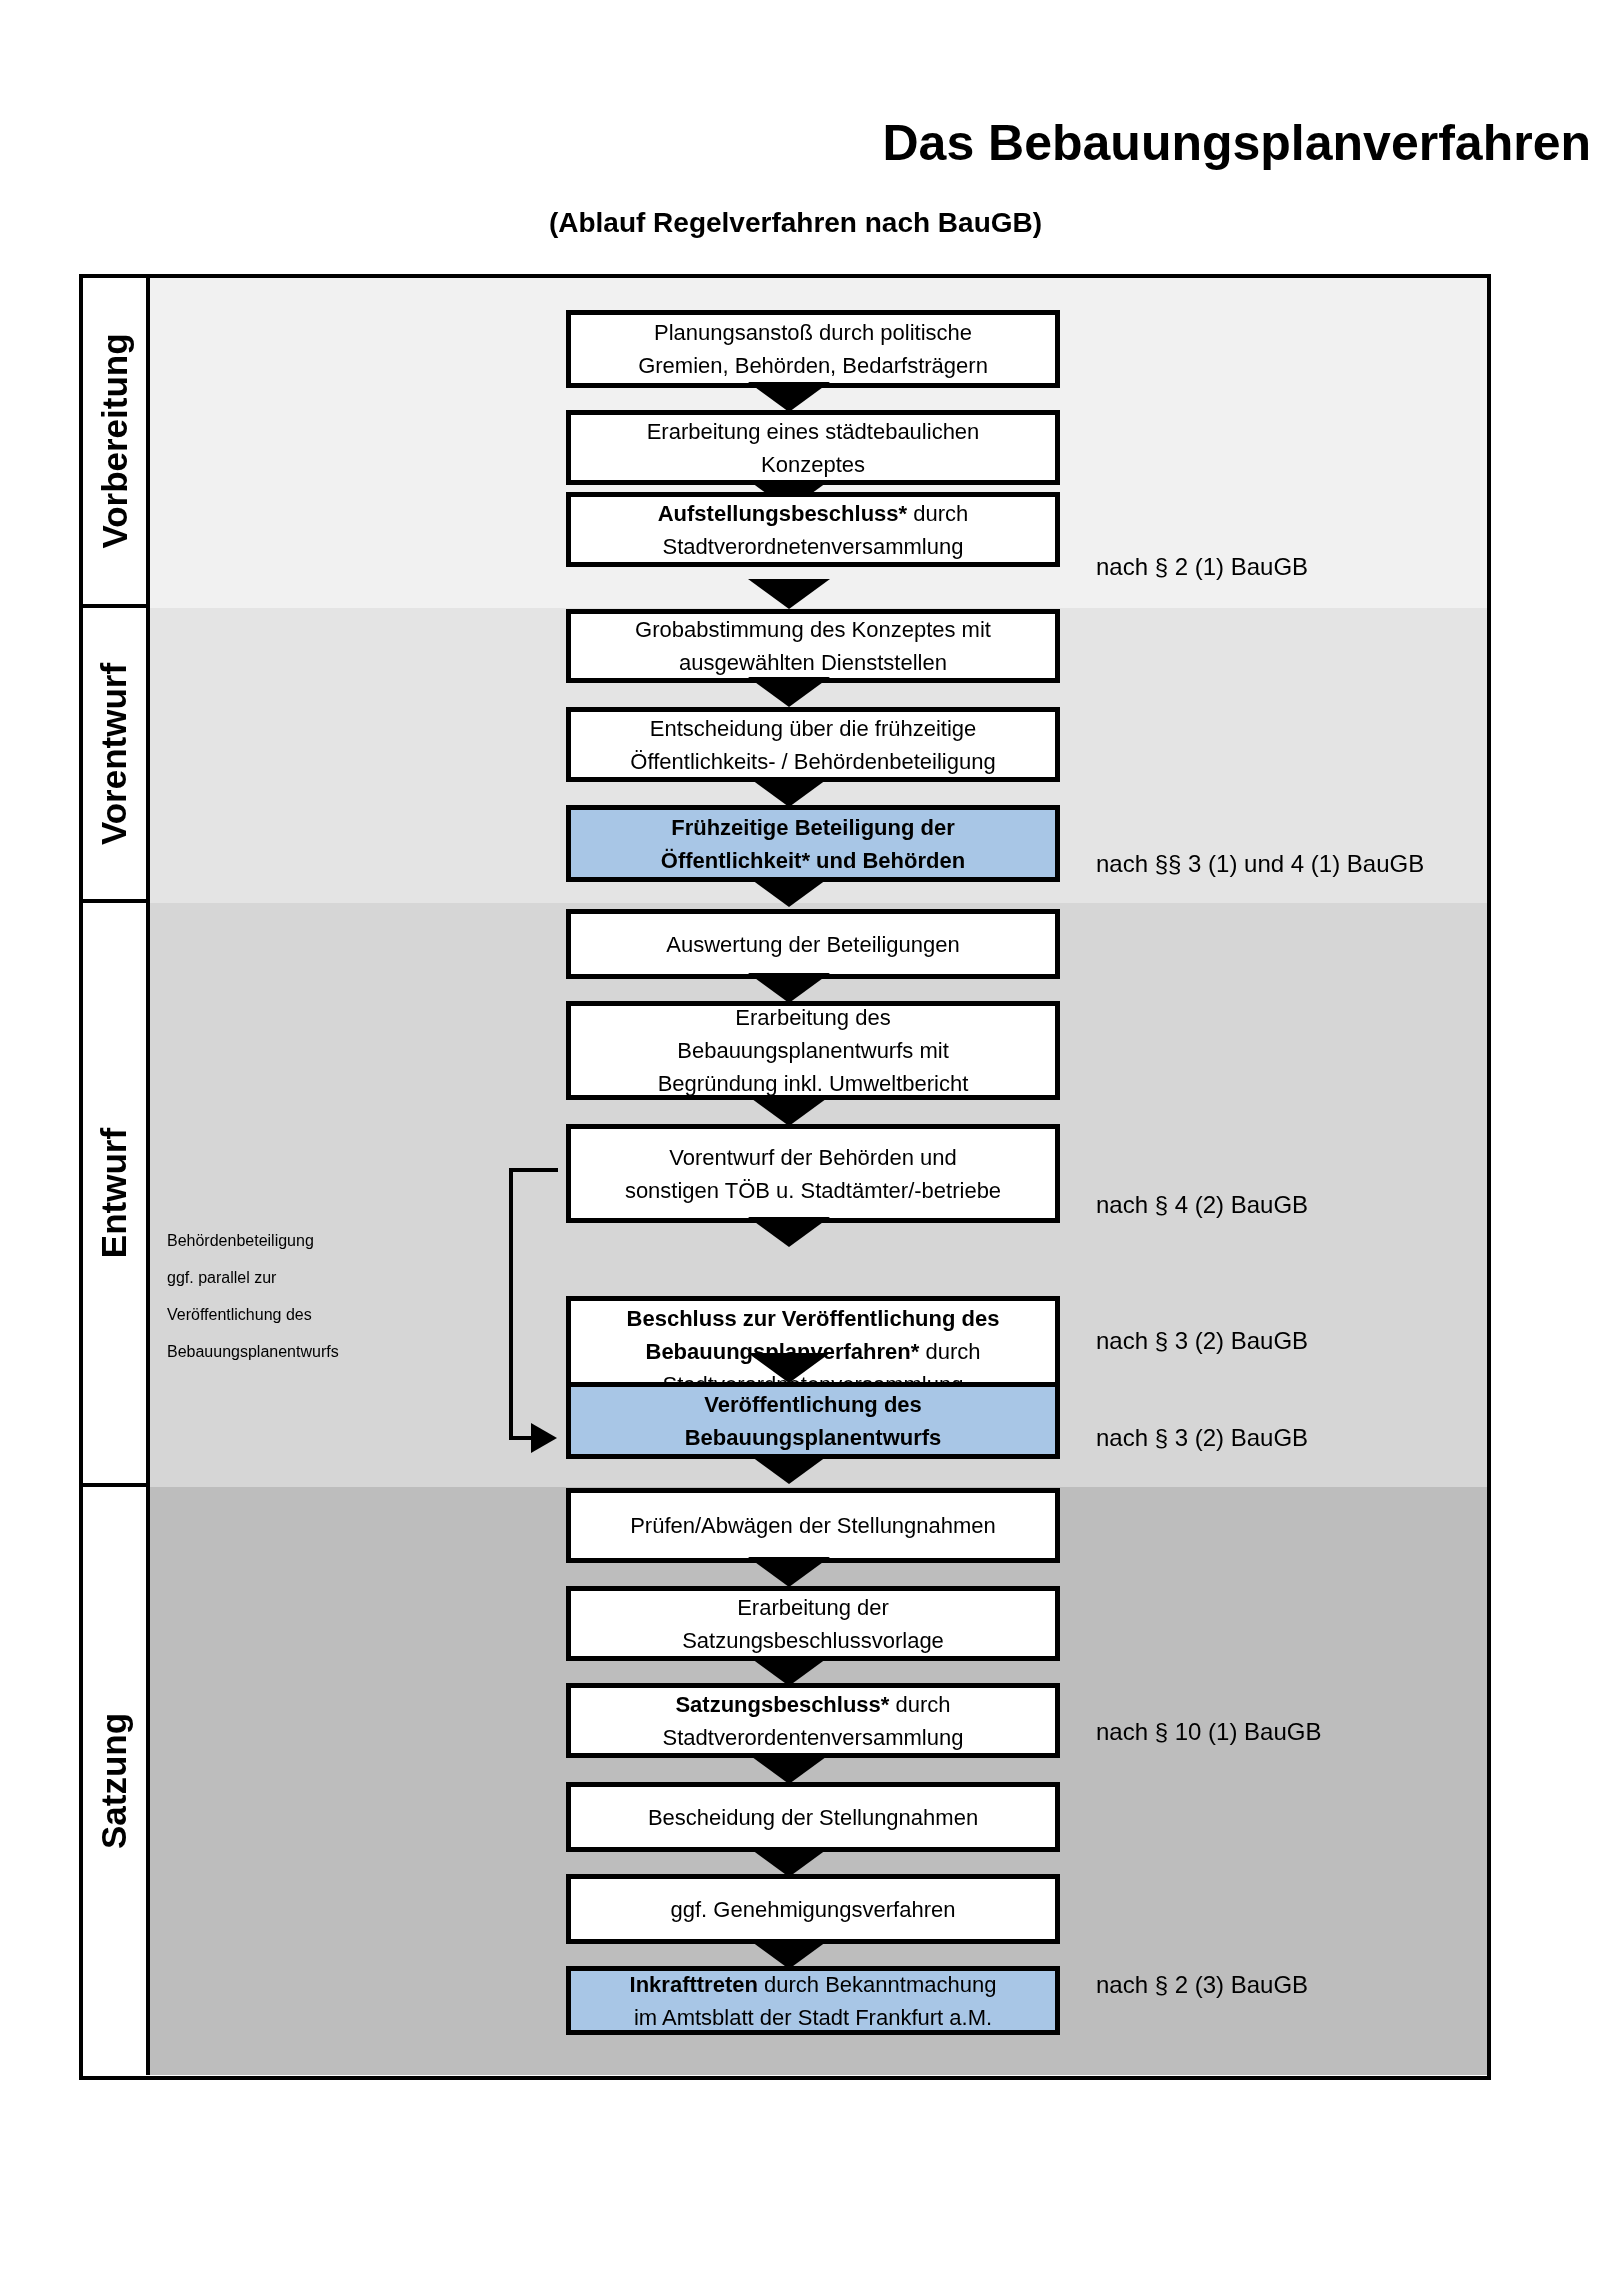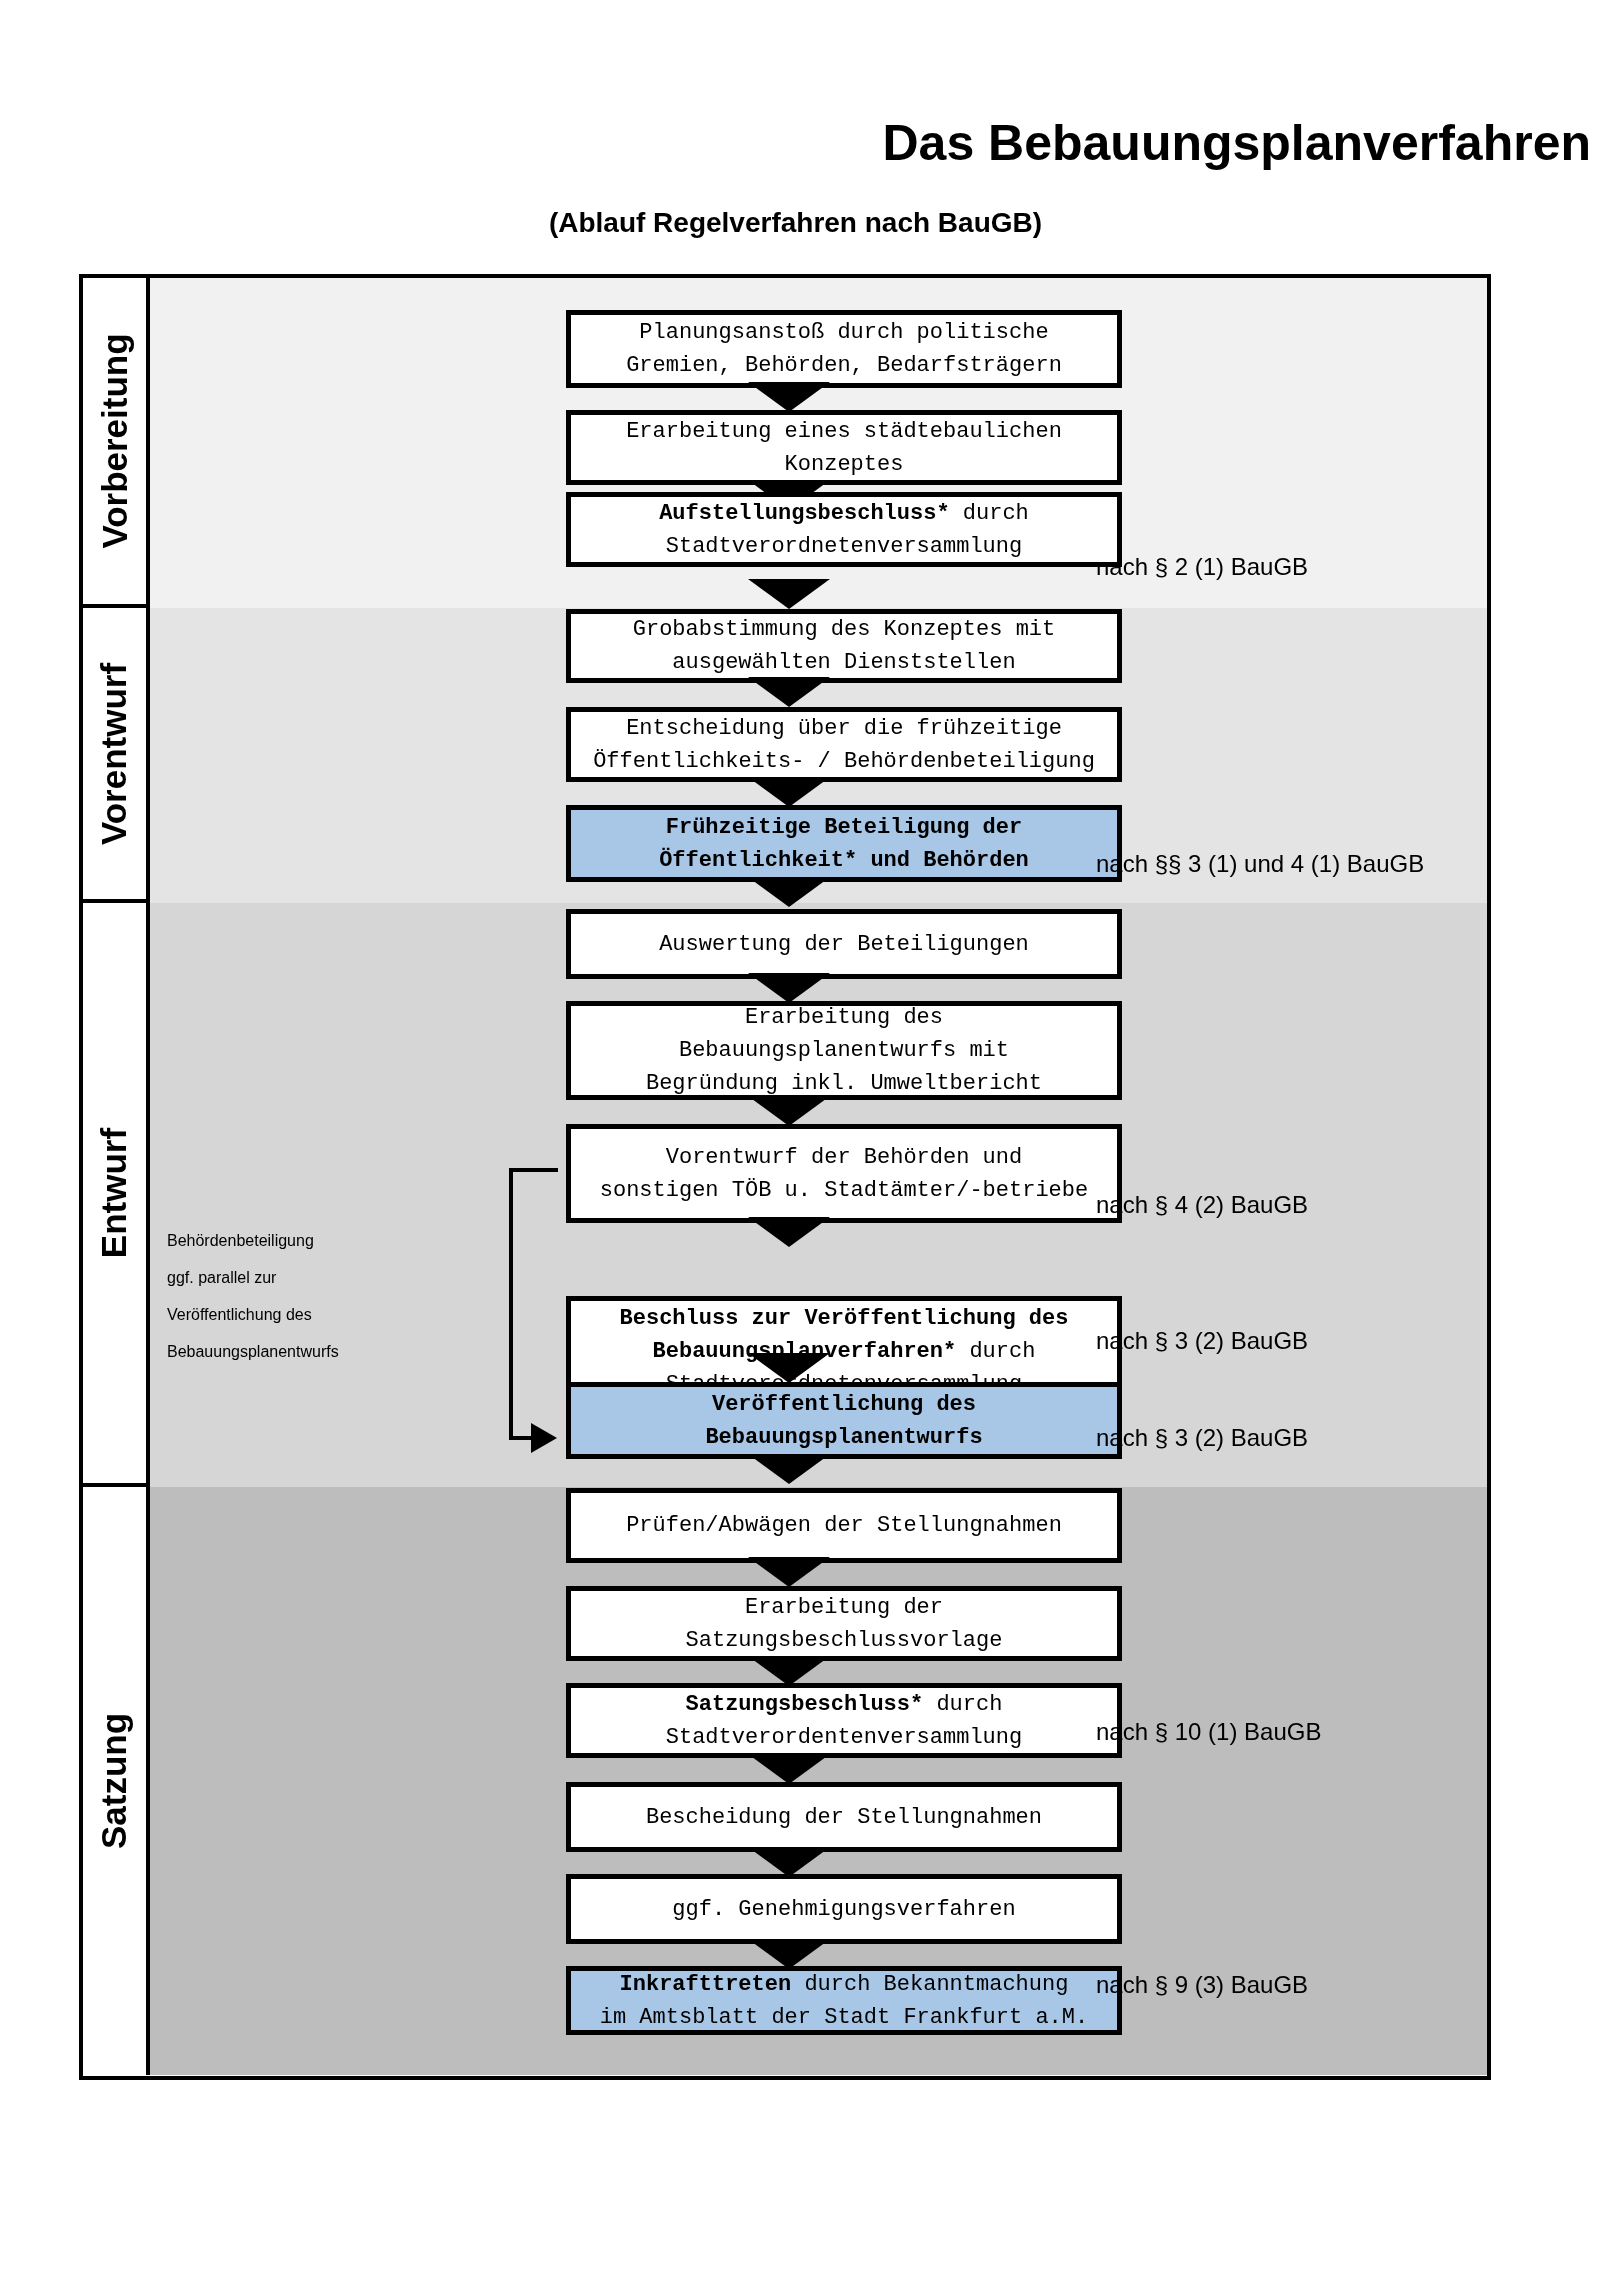--- a/index.html
+++ b/index.html
@@ -33,26 +33,25 @@
   }
   .section.divided .label-cell{border-bottom:4.6px solid #000;}
   .section-bg{position:absolute;left:67px;right:0;top:0;bottom:0;}
   .v-label{
     transform:rotate(-90deg);white-space:nowrap;
     font-size:35px;font-weight:bold;
   }
 
   
   .flow-box{
-    position:absolute;left:566px;width:556px;box-sizing:border-box;
+    position:absolute;left:566px;width:494px;box-sizing:border-box;
     background:#ffffff;border:5.2px solid #000;
     display:flex;flex-direction:column;align-items:center;justify-content:center;
     text-align:center;font-size:22px;line-height:33px;
     padding:0 5.2px;
-    font-family:Liberation Mono, monospace;
   }
   .flow-box b{font-weight:bold;}
   .arrow-down{
     position:absolute;width:0;height:0;
     border-left:41px solid transparent;
     border-right:41px solid transparent;
     border-top:30px solid #000;
   }
 
   .annotation{
@@ -198,21 +197,21 @@
       </div>
     </div>
 
   <div id="annotation-layer">
       <div class="annotation" style="top: 553px;">nach § 2 (1) BauGB</div>
       <div class="annotation" style="top: 850px;">nach §§ 3 (1) und 4 (1) BauGB</div>
       <div class="annotation" style="top: 1191px;">nach § 4 (2) BauGB</div>
       <div class="annotation" style="top: 1327px;">nach § 3 (2) BauGB</div>
       <div class="annotation" style="top: 1424px;">nach § 3 (2) BauGB</div>
       <div class="annotation" style="top: 1718px;">nach § 10 (1) BauGB</div>
-      <div class="annotation" style="top: 1971px;">nach § 9 (3) BauGB</div>
+      <div class="annotation" style="top: 1971px;">nach § 2 (3) BauGB</div>
     </div>
 
   <div class="side-note" id="side-note">
       <div>Behördenbeteiligung</div>
       <div>ggf. parallel zur</div>
       <div>Veröffentlichung des</div>
       <div>Bebauungsplanentwurfs</div>
     </div>
 
   <div class="bracket" style="left:509px;top:1168px;width:49px;height:3.9px;"></div>

